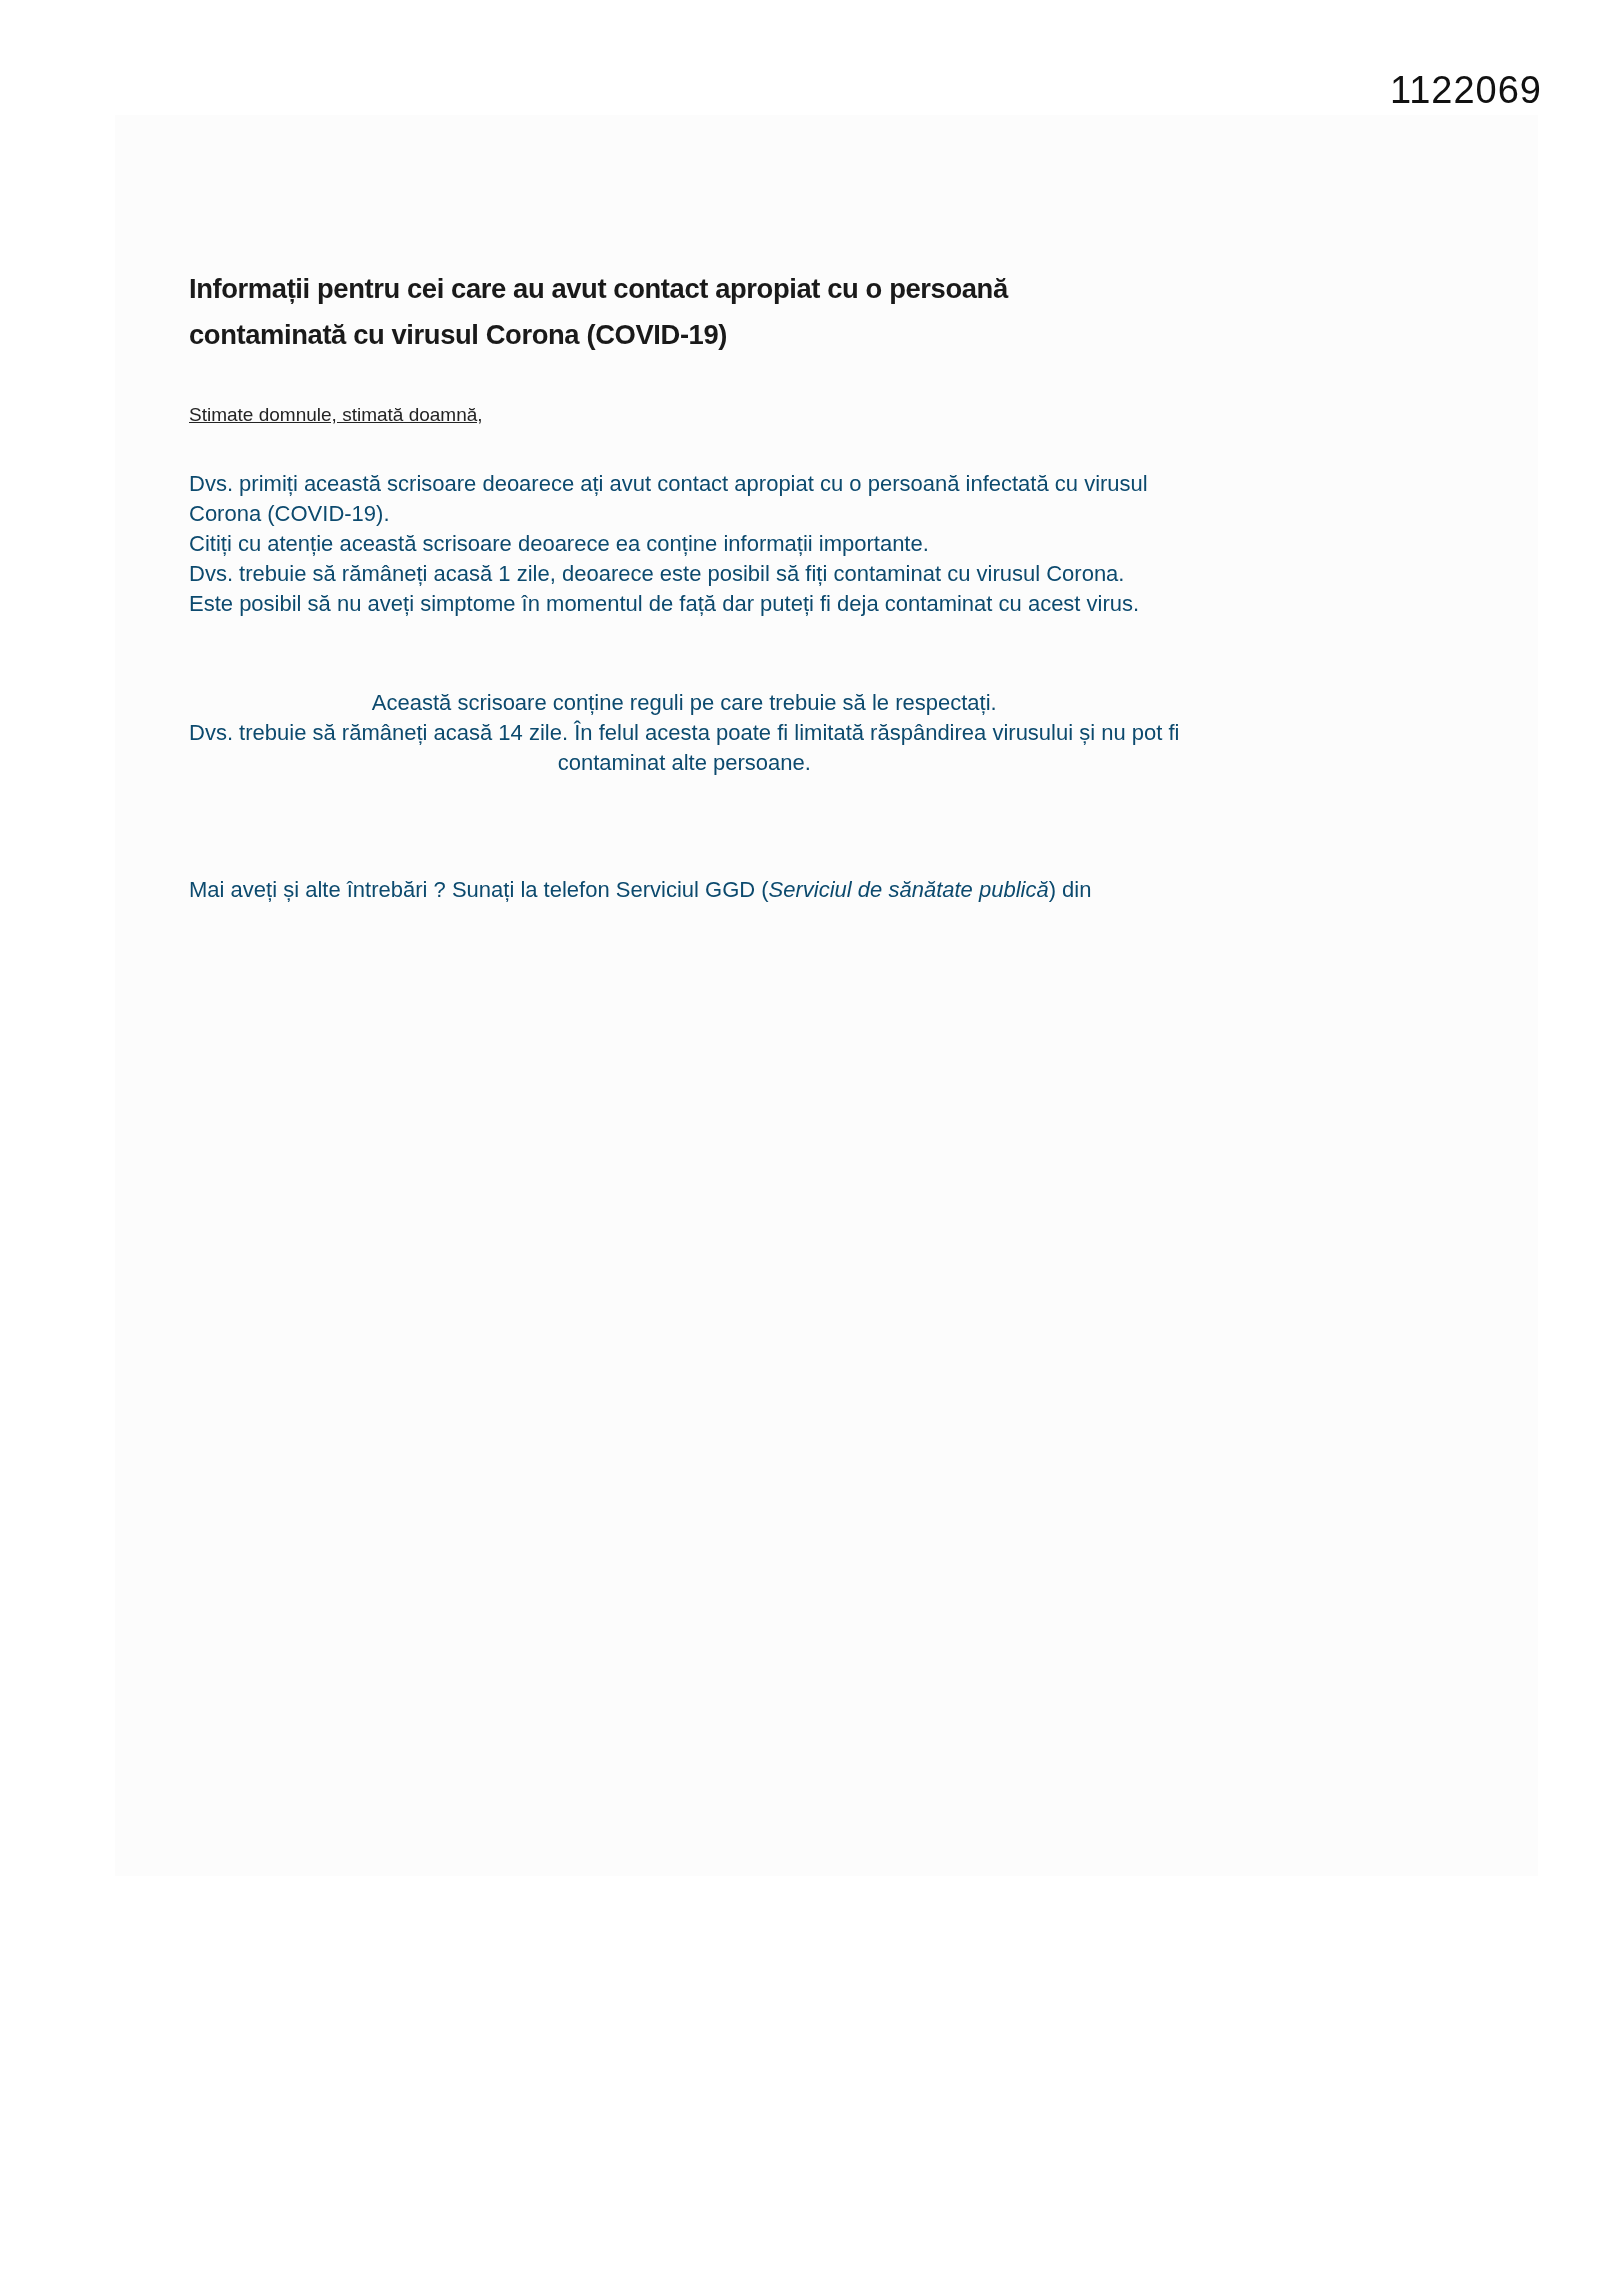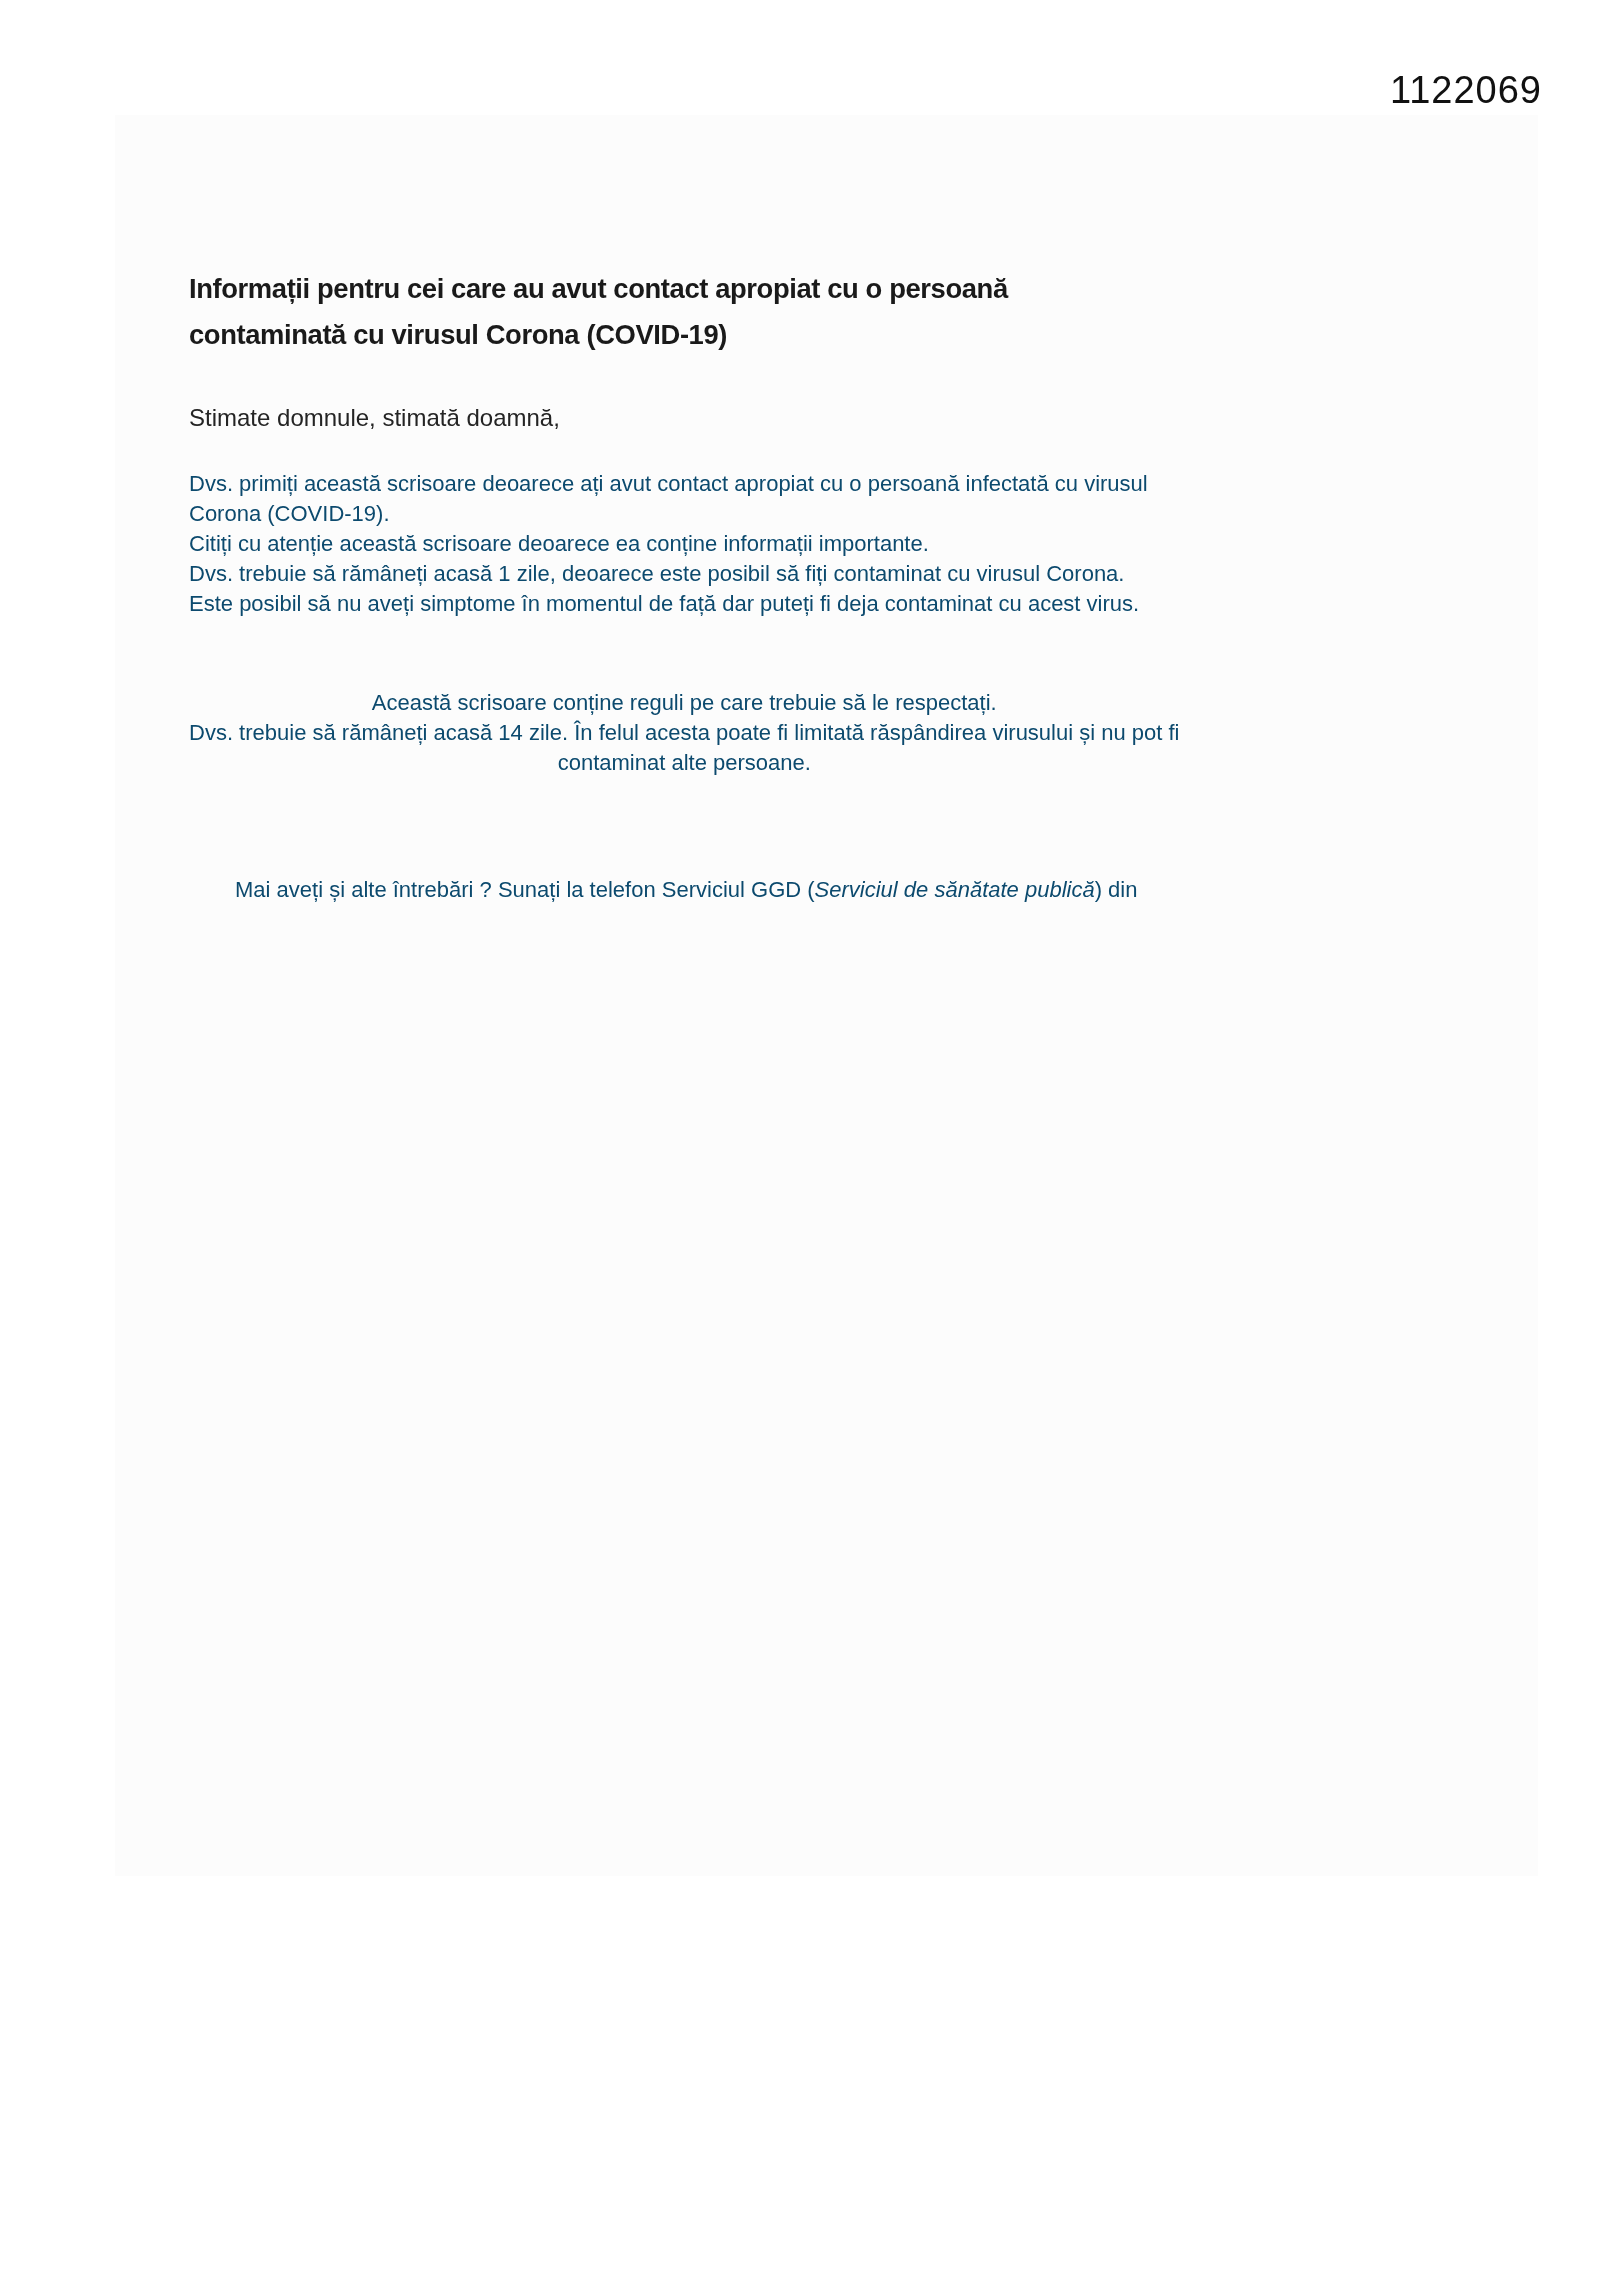--- a/index.html
+++ b/index.html
@@ -41,34 +41,35 @@
     font-weight: bold;
     letter-spacing: -0.4px;
     line-height: 46px;
     color: #1a1a1a;
   }
   .title .line { white-space: nowrap; }
   .greeting {
     position: absolute;
     left: 189px;
     top: 404px;
-    font-size: 24px;
+    font-size: 19px;
     color: #242424;
+    text-decoration: underline;
   }
   .para {
     position: absolute;
     left: 189px;
     font-size: 22px;
     line-height: 30px;
     color: #0c4a6e;
   }
   .para .line { white-space: nowrap; }
   .p1 { top: 469px; }
   .p2 { top: 688px; text-align: center; }
-  .p3 { top: 875px; margin-left: 46px; }
+  .p3 { top: 875px; }
   .it { font-style: italic; }
 </style>
 </head>
 <body>
 
 <div class="page">
 
   <div class="scan-area"></div>
 
   <div class="scan-id">1122069</div>

